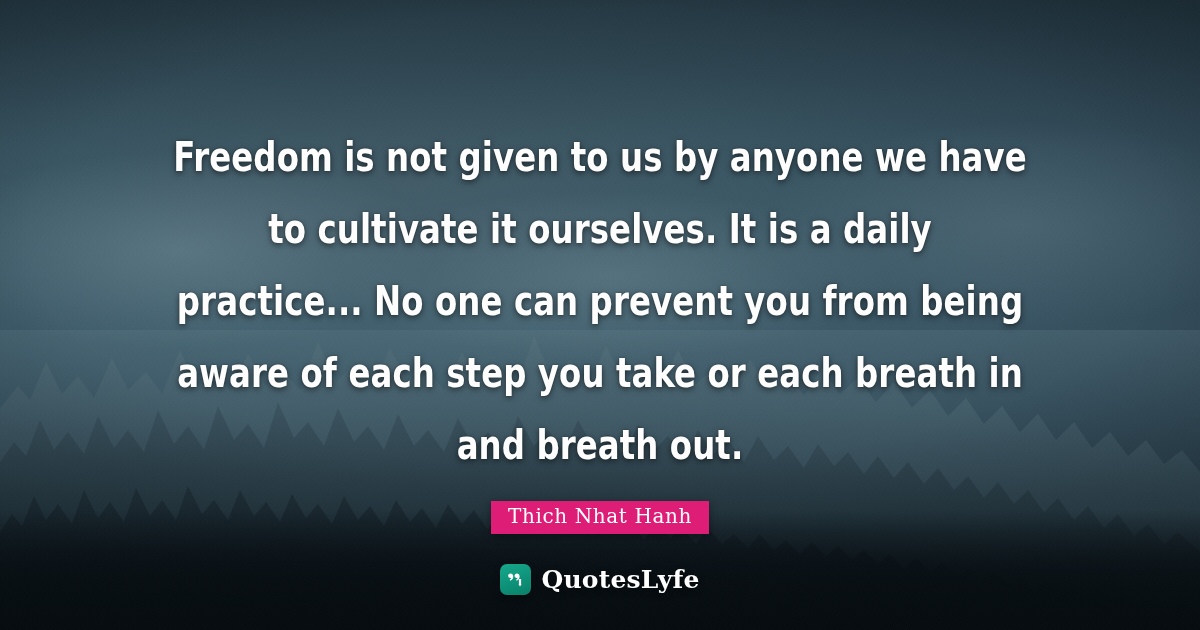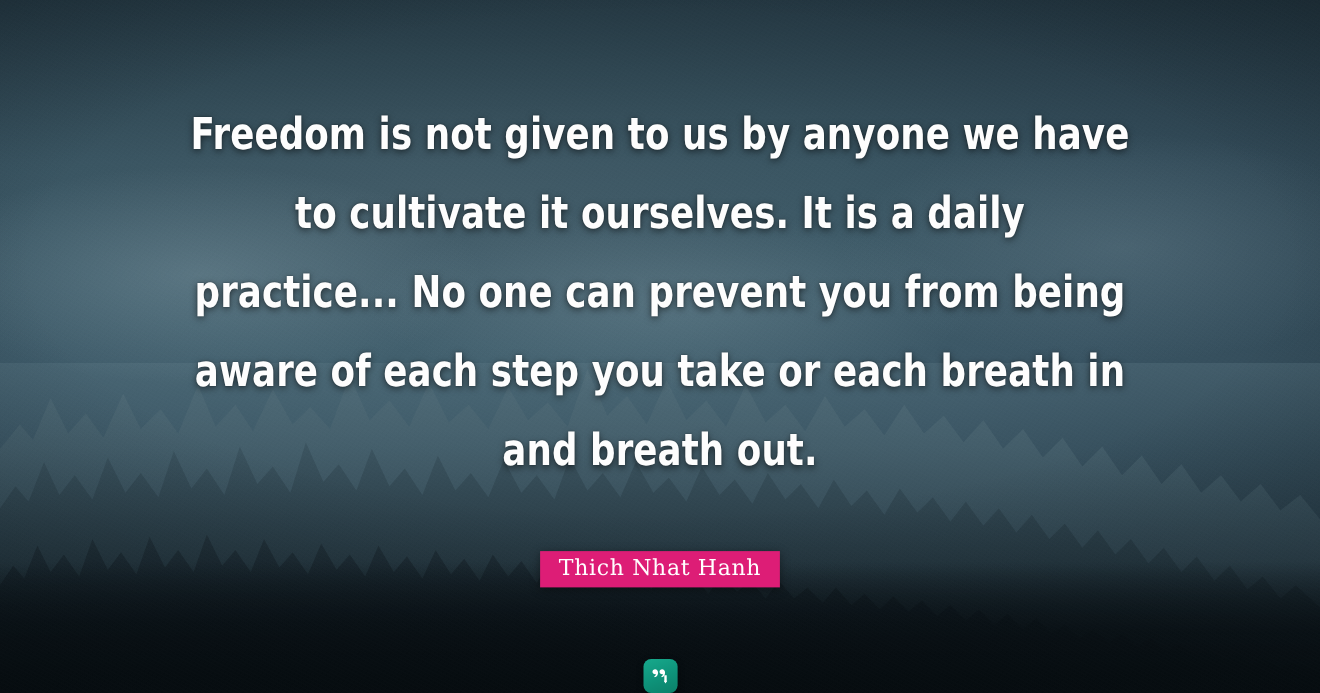--- a/index.html
+++ b/index.html
@@ -57,21 +57,21 @@
   .bottom-dark{
     position:absolute; left:0; bottom:0; width:1200px; height:120px;
     background:linear-gradient(180deg, rgba(8,14,18,0) 0%, rgba(8,14,18,.78) 55%, rgba(6,11,14,.95) 100%);
     pointer-events:none;
   }
 
   
   .content{
     position:absolute; inset:0;
     display:flex; flex-direction:column;
-    align-items:center; justify-content:space-between;
+    align-items:center; justify-content:center;
     padding-top:86px;
   }
 
   .quote{
     width:1000px;
     text-align:center;
     color:#fdfdfd;
     font-family:"DejaVu Sans Condensed","Liberation Sans Narrow","Liberation Sans", sans-serif;
     font-weight:700;
     font-size:40px;
@@ -206,16 +206,17 @@
 
     <div class="brand">
       <span class="brand-mark">
         <svg width="21" height="21" viewBox="0 0 24 24" aria-hidden="true">
           <path fill="#ffffff" d="M6.3 5.1c-1.5 0-2.7 1.15-2.7 2.6 0 1.45 1.2 2.6 2.7 2.6.35 0 .68-.06.98-.17-.26.95-.95 1.7-1.9 2.05l.62 1.25c2.05-.72 3.4-2.6 3.4-4.85 0-2.02-1.32-3.48-3.1-3.48z"></path>
           <path fill="#ffffff" d="M13.6 5.1c-1.5 0-2.7 1.15-2.7 2.6 0 1.45 1.2 2.6 2.7 2.6.35 0 .68-.06.98-.17-.26.95-.95 1.7-1.9 2.05l.62 1.25c2.05-.72 3.4-2.6 3.4-4.85 0-2.02-1.32-3.48-3.1-3.48z"></path>
           <path fill="#ffffff" d="M15.9 11.4h2.5v5.35c0 1.1-.55 1.85-1.25 1.85-.7 0-1.25-.75-1.25-1.85v-5.35z"></path>
           <path fill="#ffffff" d="M15.35 17.1h3.6l-1.8 2.85z"></path>
         </svg>
       </span>
+      <span class="brand-name">QuotesLyfe</span>
     </div>
 
   </div>
 </div>
 
 </body></html>

